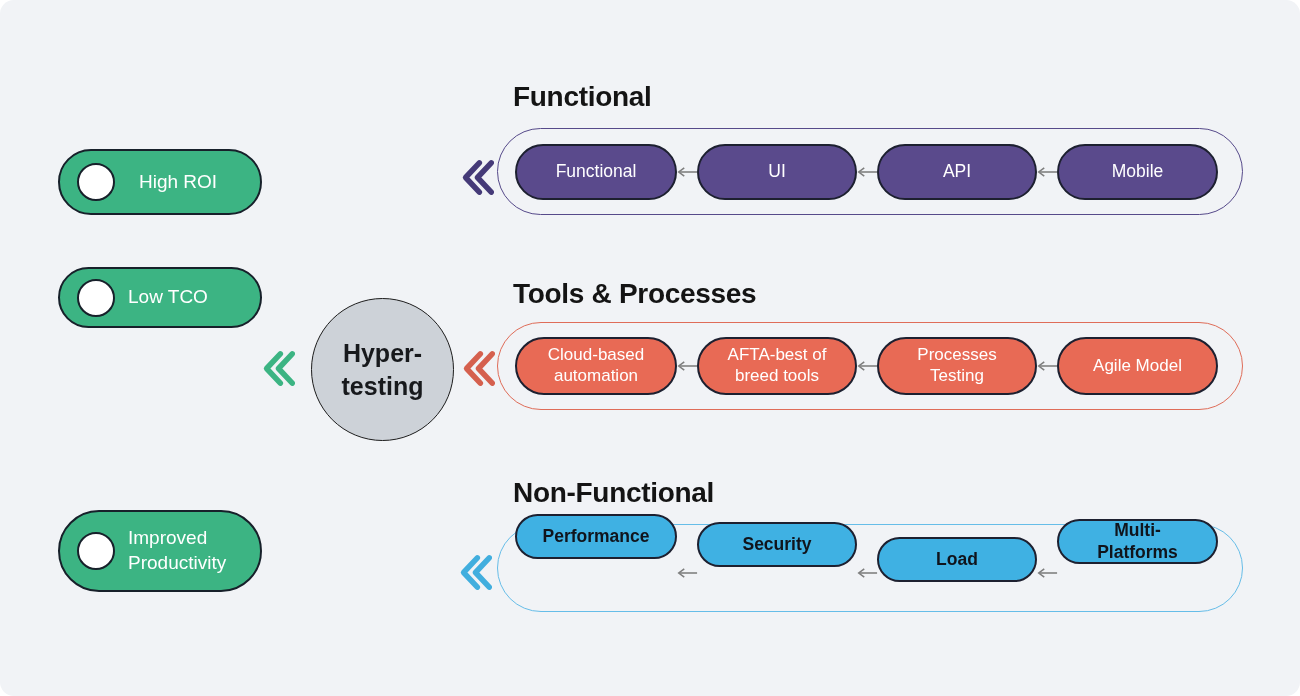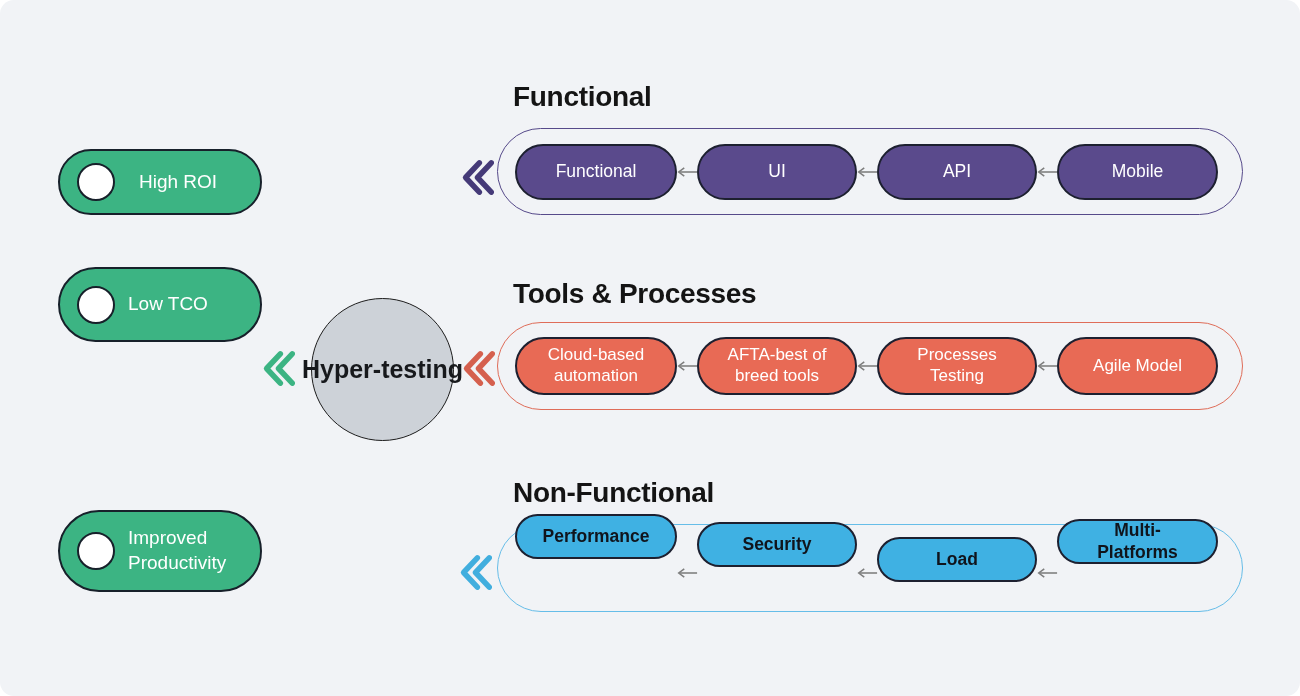--- a/index.html
+++ b/index.html
@@ -26,31 +26,31 @@
   .benefit .dot {
     flex: none; width: 38px; height: 38px;
     background: #ffffff; border: 2px solid #17202a; border-radius: 50%;
   }
   .benefit-label {
     color: var(--benefit-text, #ffffff);
     font-size: 19px; font-weight: 500; line-height: 1.3;
     max-width: 118px;
   }
   .b1 { top: 149px; height: 66px; gap: 24px; }
-  .b2 { top: 267px; height: 75px; }
+  .b2 { top: 267px; height: 61px; }
   .b3 { top: 386px; height: 86px; }
   .b4 { top: 510px; height: 82px; }
 
   
   .hub {
     position: absolute; left: 311px; top: 298px;
     width: 143px; height: 143px; border-radius: 50%;
     background: var(--hub-fill, #cdd2d8);
     border: 1.5px solid #1d1d1d;
-    display: flex; flex-direction: row;
+    display: flex; flex-direction: column;
     align-items: center; justify-content: center;
     color: var(--hub-text, #17191c);
     font-size: 25px; font-weight: 700; line-height: 1.3;
     text-align: center;
   }
 
   
   .chevron { position: absolute; }
   .benefits-chevron { left: 262px; top: 349px; color: var(--benefit-chev, #3cb483); }
   .row .chevron { color: var(--chev); }

